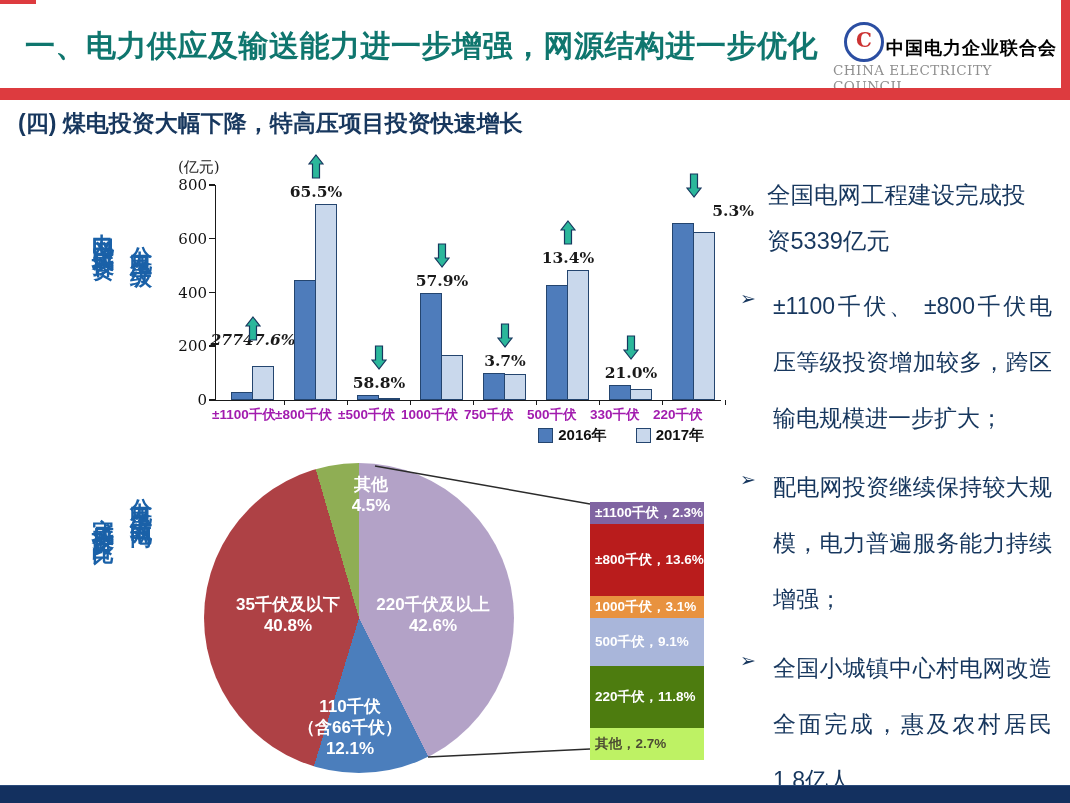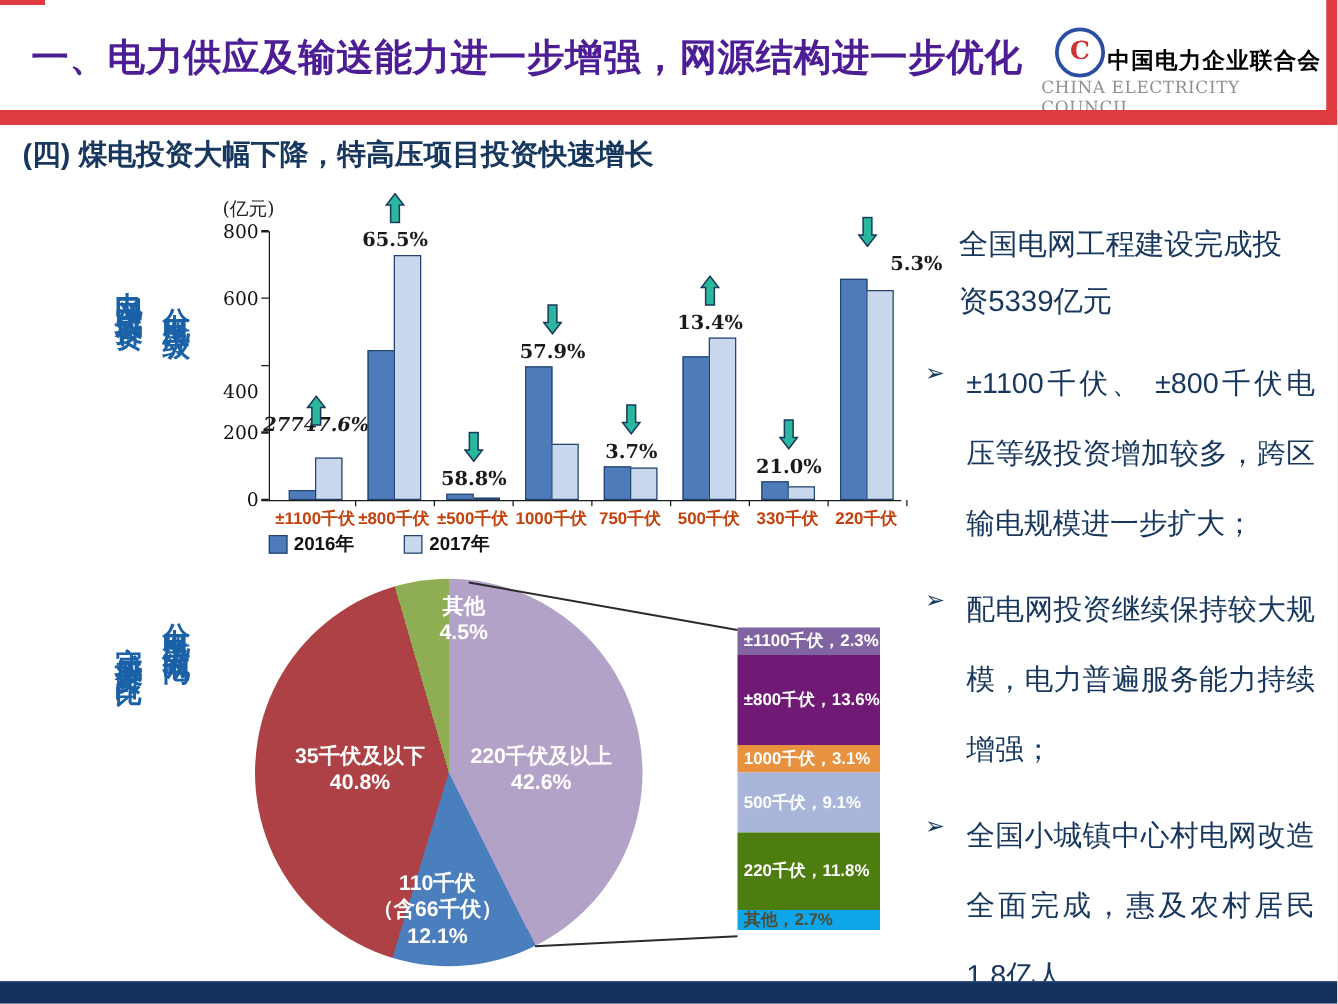--- a/index.html
+++ b/index.html
@@ -2,21 +2,21 @@
 <html><head>
 <meta charset="utf-8">
 <style>
   html,body{margin:0;padding:0;background:#e8e8e8;}
   .page{position:relative;width:1070px;height:803px;background:#ffffff;overflow:hidden;
         font-family:"Liberation Sans",sans-serif;}
   .abs{position:absolute;}
 
   
   .topline{left:0;top:0;width:36px;height:4px;background:#DD3B3F;}
-  .main-title{left:25px;top:26px;width:800px;font-size:30px;font-weight:bold;color:#4c1d95;letter-spacing:0.5px;}
+  .main-title{left:25px;top:26px;width:800px;font-size:30px;font-weight:bold;color:#0f766e;letter-spacing:0.5px;}
   .red-bar{left:0;top:88px;width:1070px;height:12px;background:#DD3B3F;}
   .red-corner{left:1061px;top:0;width:9px;height:100px;background:#DD3B3F;}
   .logo-emblem{left:844px;top:22px;width:34px;height:34px;border:3px solid #2B4EA2;border-radius:50%;
                background:#fff;color:#C33;font:bold 20px/30px "DejaVu Serif",serif;text-align:center;}
   .logo-cn{left:886px;top:36px;font-size:18px;font-weight:bold;color:#000000;letter-spacing:1px;}
   .logo-en{left:833px;top:62px;width:230px;font-family:"DejaVu Serif",serif;font-size:13.5px;color:#8F8F8F;letter-spacing:0.5px;}
 
   .subtitle{left:18px;top:108px;width:720px;font-size:23px;font-weight:bold;color:#17375E;}
 
   
@@ -25,23 +25,23 @@
 
   
   .bar-plot{left:215px;top:185px;width:505px;height:215px;border-left:1.5px solid #1a1a1a;border-bottom:1.5px solid #1a1a1a;}
   .unit-label{left:178px;top:158px;width:60px;font-size:15px;color:#222;font-family:"DejaVu Serif",serif;}
   .ytick-label{position:absolute;width:38px;text-align:right;font-family:"DejaVu Serif",serif;font-size:15px;color:#111;}
   .ytick-mark{position:absolute;width:6px;height:1.5px;background:#1a1a1a;}
   .xtick-mark{position:absolute;width:1.5px;height:5px;background:#1a1a1a;}
   .bar{position:absolute;bottom:0;width:22px;box-sizing:border-box;border:1px solid #24456F;}
   .pct-label{position:absolute;width:120px;text-align:center;font-family:"DejaVu Serif",serif;
              font-size:15.5px;font-weight:bold;color:#1a1a1a;}
-  .cat-label{position:absolute;top:221px;width:80px;text-align:center;font-size:13.5px;font-weight:bold;color:#c2410c;white-space:nowrap;}
+  .cat-label{position:absolute;top:221px;width:80px;font-size:13.5px;font-weight:bold;color:#a21caf;white-space:nowrap;}
   .arrow{position:absolute;width:16px;height:25px;}
-  .legend{left:215px;top:426px;width:505px;display:flex;justify-content:flex-start;gap:40px;}
+  .legend{left:199px;top:426px;width:505px;display:flex;justify-content:flex-end;gap:29px;}
   .legend-item{display:flex;align-items:center;gap:5px;font-size:15px;font-weight:bold;color:#111;}
   .legend-swatch{width:13px;height:13px;border:1px solid #24456F;display:inline-block;}
 
   
   .pie{left:204px;top:463px;width:310px;height:310px;border-radius:50%;}
   .pie-label{position:absolute;transform:translateX(-50%);text-align:center;color:#ffffff;
              font-size:17px;font-weight:bold;line-height:21px;white-space:nowrap;}
 
   
   .stack{left:590px;top:502px;width:114px;display:flex;flex-direction:column;}
@@ -160,25 +160,25 @@
         <div>其他</div>
         <div>4.5%</div>
       </div>
     </div>
   <svg class="overlay" width="1070" height="803">
     <line x1="375" y1="466" x2="590" y2="504" stroke="#2b2b2b" stroke-width="1.5"></line>
     <line x1="428" y1="757" x2="590" y2="749" stroke="#2b2b2b" stroke-width="1.5"></line>
   </svg>
   <div class="abs stack" id="stack">
       <div class="stack-seg" style="background: rgb(128, 100, 162); color: rgb(255, 255, 255); height: 22px;">±1100千伏，2.3%</div>
-      <div class="stack-seg" style="background: #701a75; color: rgb(255, 255, 255); height: 72px;">±800千伏，13.6%</div>
+      <div class="stack-seg" style="background: #b91c1c; color: rgb(255, 255, 255); height: 72px;">±800千伏，13.6%</div>
       <div class="stack-seg" style="background: rgb(232, 146, 63); color: rgb(255, 255, 255); height: 22px;">1000千伏，3.1%</div>
       <div class="stack-seg" style="background: rgb(169, 182, 218); color: rgb(255, 255, 255); height: 48px;">500千伏，9.1%</div>
       <div class="stack-seg" style="background: #4d7c0f; color: rgb(255, 255, 255); height: 62px;">220千伏，11.8%</div>
-      <div class="stack-seg" style="background: #0ea5e9; color: rgb(77, 77, 51); height: 16px;">其他，2.7%</div>
+      <div class="stack-seg" style="background: #bef264; color: rgb(77, 77, 51); height: 32px;">其他，2.7%</div>
     </div>
 
   <div class="abs right-panel">
     <div class="rp-intro">全国电网工程建设完成投资5339亿元</div>
     <div class="bullet">
       <span class="bullet-arrow">➢</span>
       <span class="bullet-text">±1100千伏、 ±800千伏电压等级投资增加较多，跨区输电规模进一步扩大；</span>
     </div>
     <div class="bullet">
       <span class="bullet-arrow">➢</span>
@@ -188,21 +188,21 @@
       <span class="bullet-arrow">➢</span>
       <span class="bullet-text">全国小城镇中心村电网改造全面完成，惠及农村居民1.8亿人。</span>
     </div>
   </div>
 
   <div class="abs bottom-bar"></div>
 <div class="ytick-label" style="left: 169px; top: 391px;">0</div>
     <div class="ytick-mark" style="left: 209px; top: 399px;"></div>
     <div class="ytick-label" style="left: 169px; top: 337.25px;">200</div>
     <div class="ytick-mark" style="left: 209px; top: 345.25px;"></div>
-    <div class="ytick-label" style="left: 169px; top: 283.5px; margin-top: 20px;">400</div>
+    <div class="ytick-label" style="left: 169px; top: 283.5px;">400</div>
     <div class="ytick-mark" style="left: 209px; top: 291.5px;"></div>
     <div class="ytick-label" style="left: 169px; top: 229.75px;">600</div>
     <div class="ytick-mark" style="left: 209px; top: 237.75px;"></div>
     <div class="ytick-label" style="left: 169px; top: 176px;">800</div>
     <div class="ytick-mark" style="left: 209px; top: 184px;"></div>
     <div class="xtick-mark" style="left: 283.5px; top: 400px;"></div>
     <div class="xtick-mark" style="left: 346.5px; top: 400px;"></div>
     <div class="xtick-mark" style="left: 409.5px; top: 400px;"></div>
     <div class="xtick-mark" style="left: 472.5px; top: 400px;"></div>
     <div class="xtick-mark" style="left: 535.5px; top: 400px;"></div>

